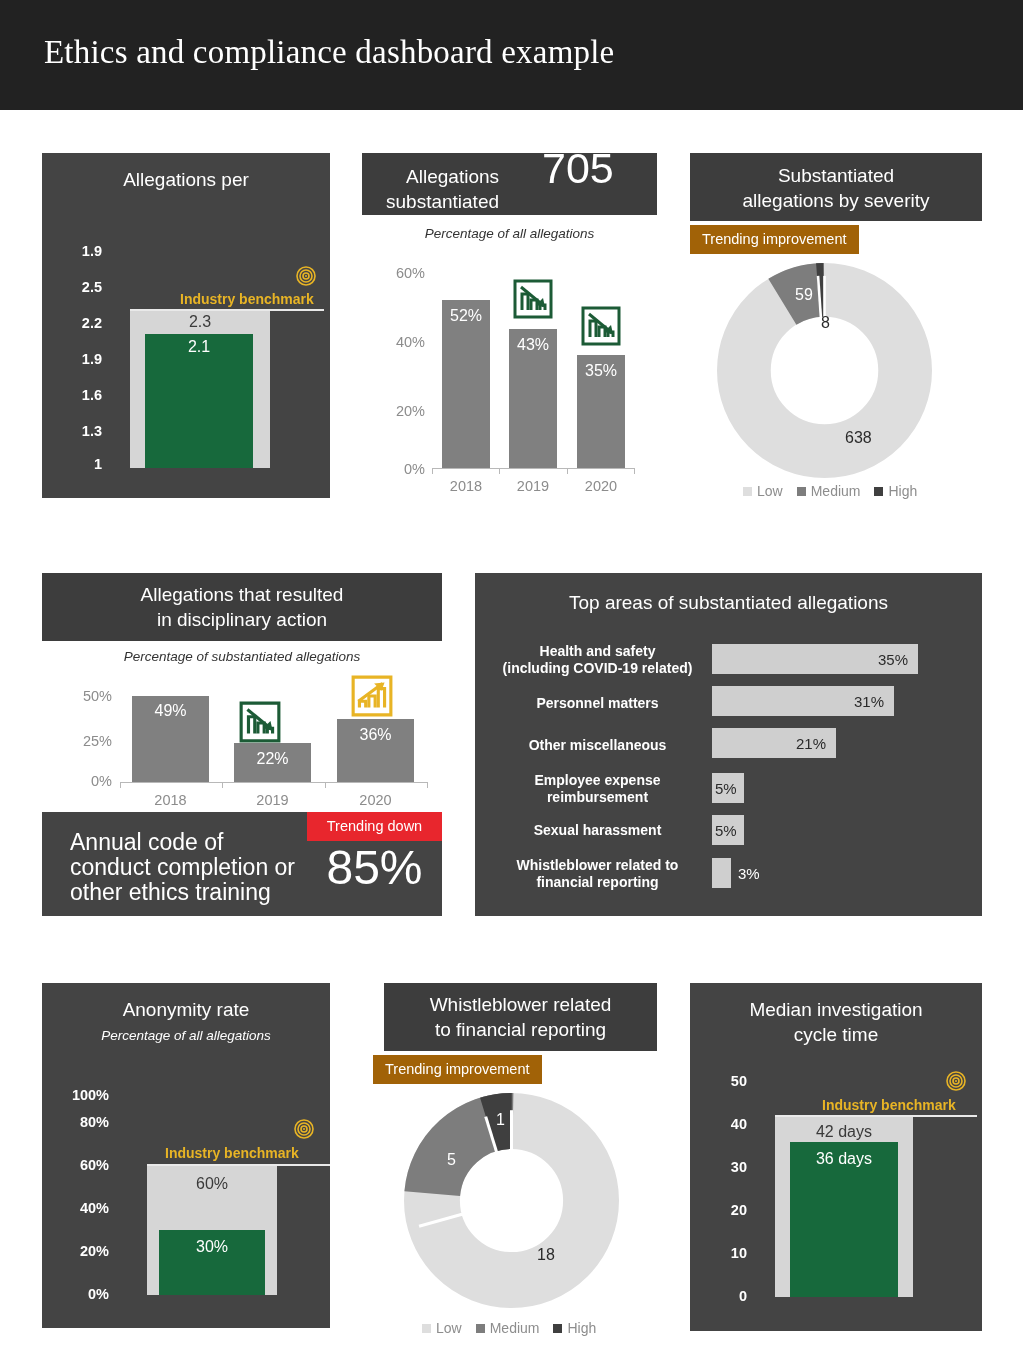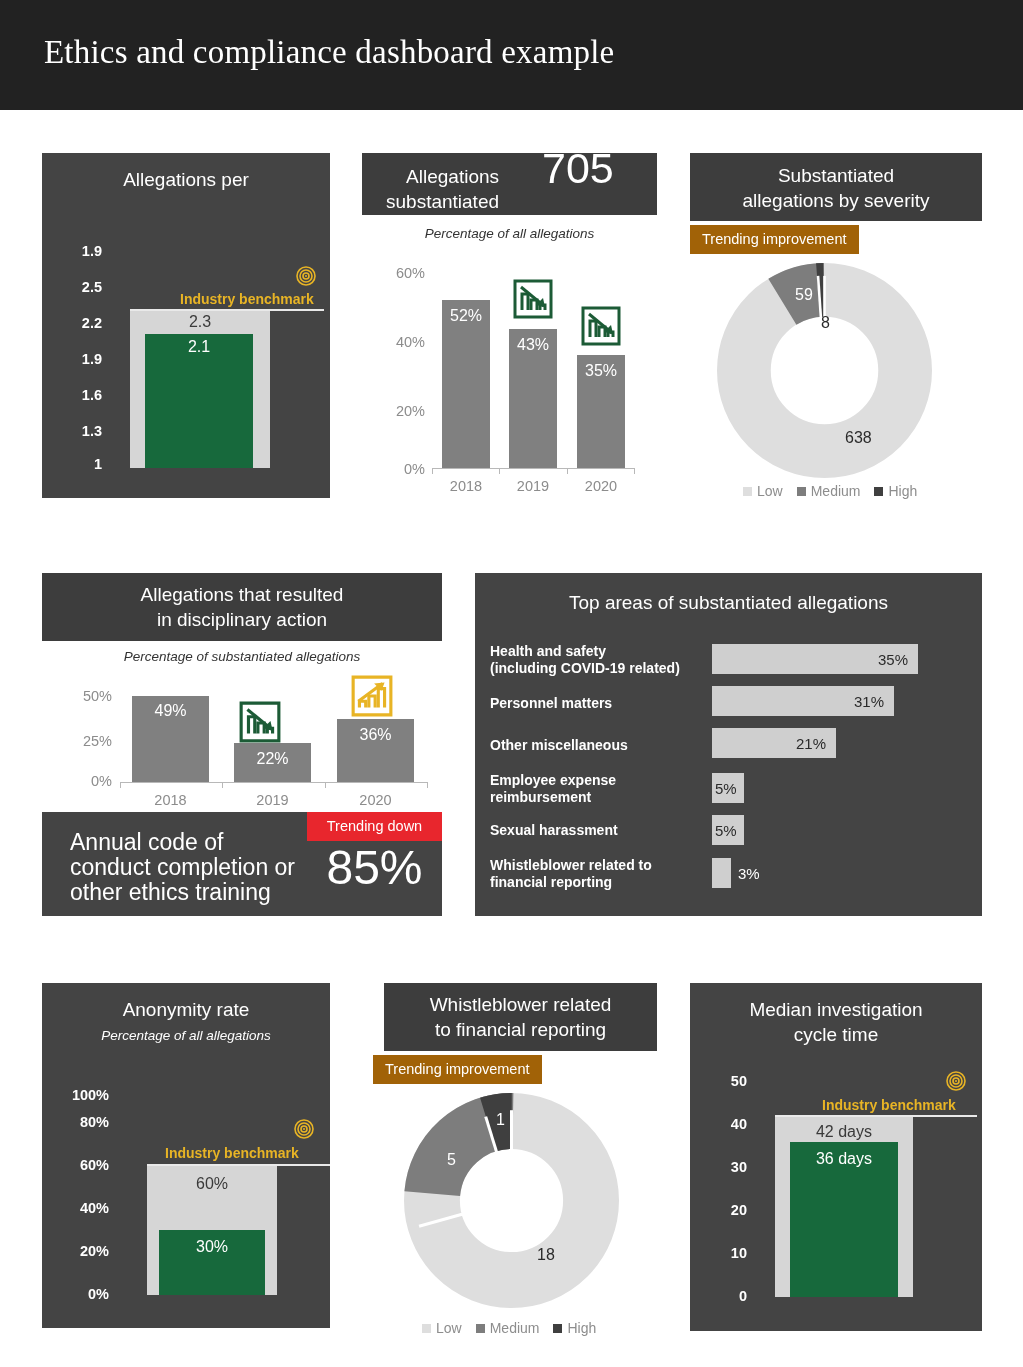--- a/index.html
+++ b/index.html
@@ -65,21 +65,21 @@
   }
   .axisline { position:absolute; background:#b8b8b8; }
 
   
   .legend { position:absolute; display:flex; gap:14px; align-items:center; }
   .legend .item { display:flex; align-items:center; gap:5px;
                   font-size:14px; color:#8d8d8d; }
   .legend .sw { width:9px; height:9px; display:inline-block; }
   .hlabel {
     position:absolute; color:#ffffff; font-size:14px; line-height:17px;
-    text-align:left; font-weight:700;
+    text-align:center; font-weight:700;
   }
   .hbar { position:absolute; background:#cfcfcf; height:30px; }
   .hval { position:absolute; font-size:15px; color:#2b2b2b; }
   .hval.outside { color:#ffffff; }
 
   .bignum { position:absolute; color:#ffffff; font-weight:400; }
   svg { display:block; }
 </style>
 </head>
 <body>

